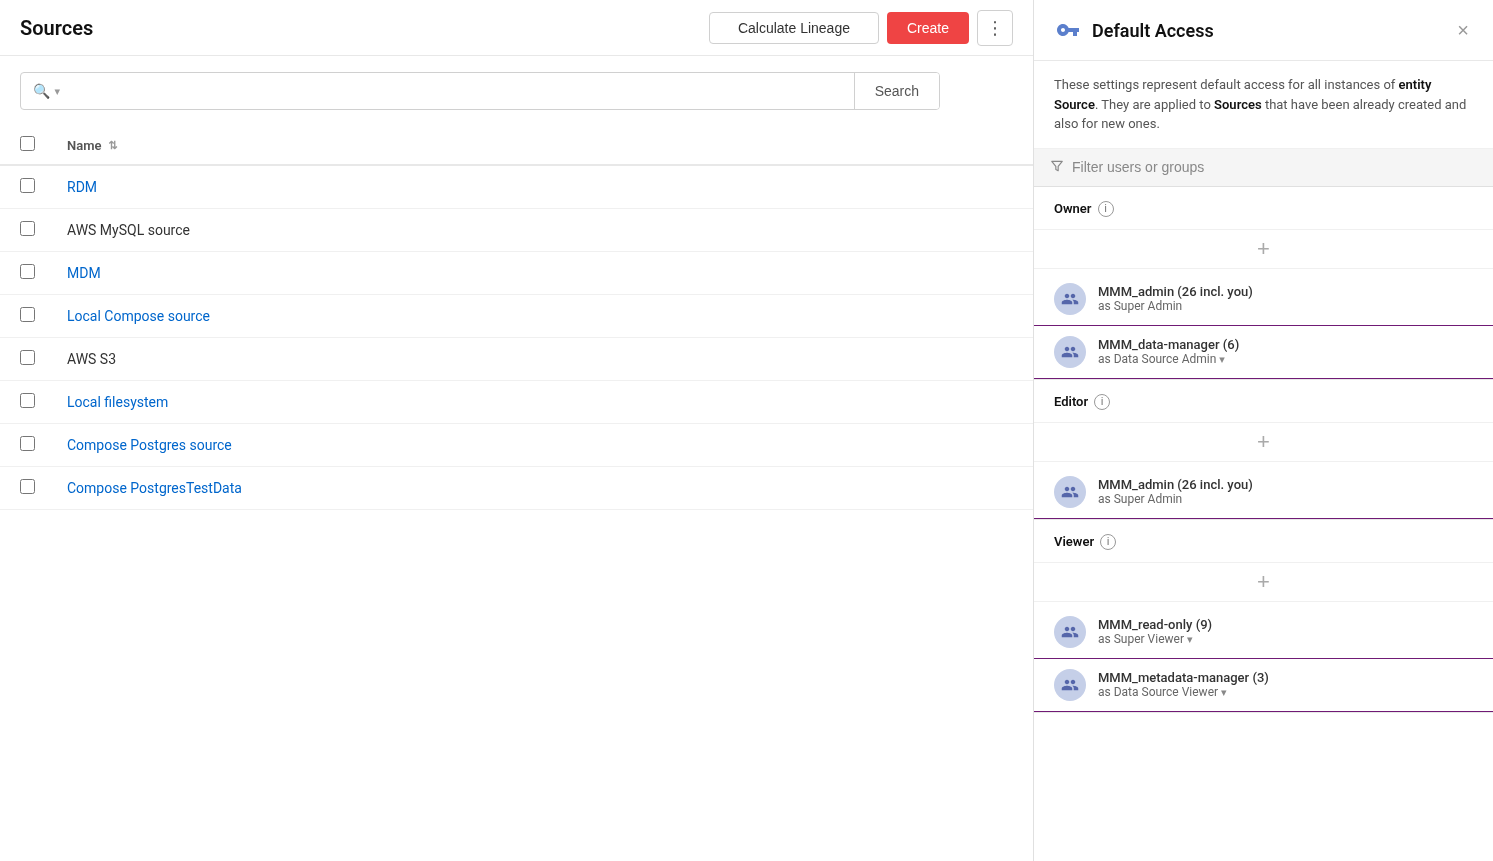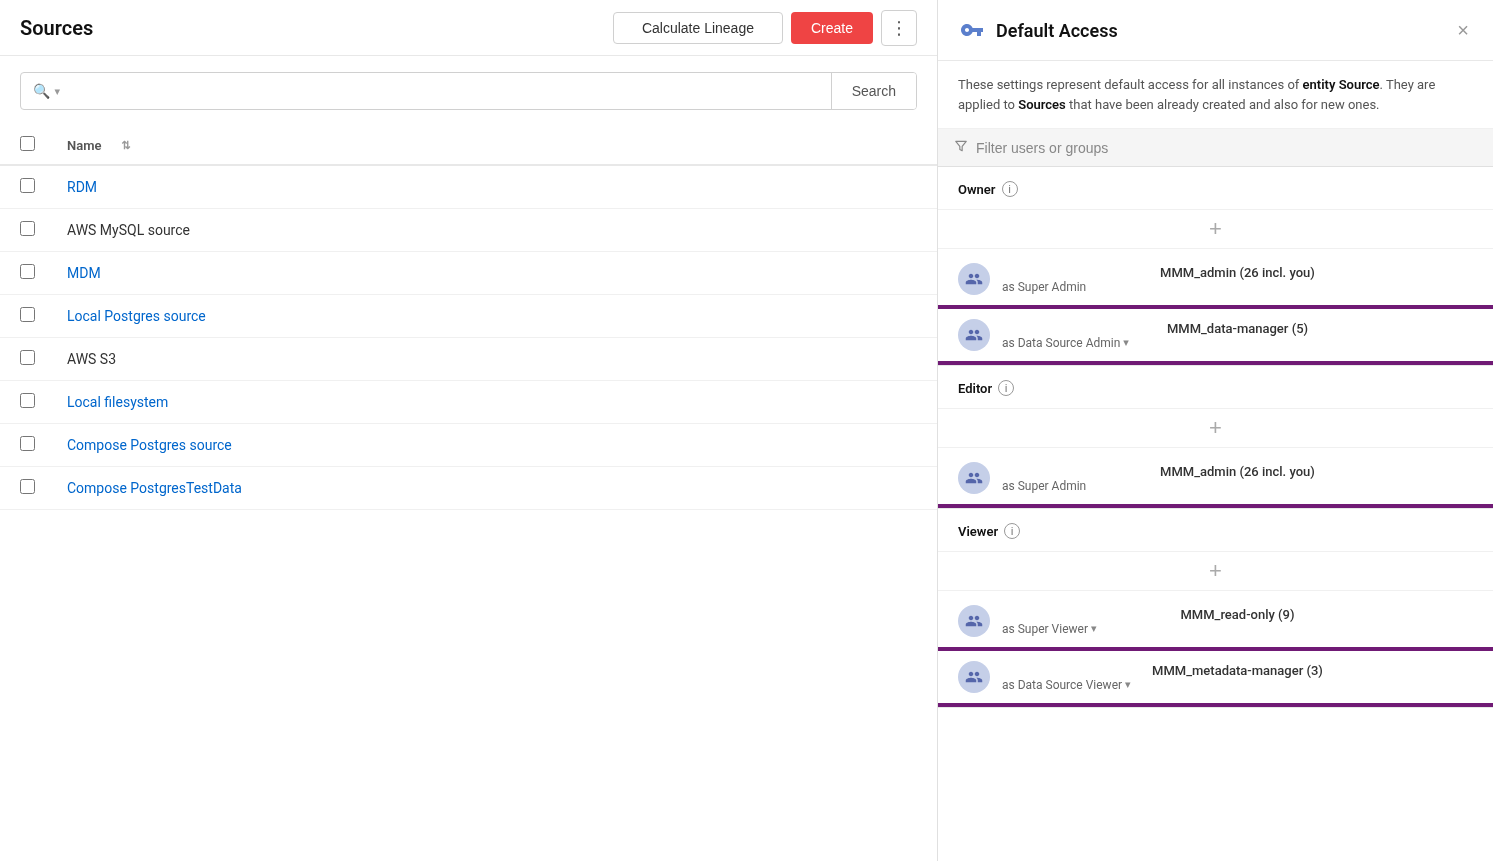--- a/index.html
+++ b/index.html
@@ -23,30 +23,30 @@
     .search-icon-area { display: flex; align-items: center; gap: 4px; color: #999; cursor: pointer; }
     .search-input { border: none; outline: none; flex: 1; font-size: 14px; color: #333; padding: 10px 0; background: transparent; }
     .search-btn { background: #fff; border: none; border-left: 1px solid #d0d0d0; padding: 10px 20px; font-size: 14px; color: #555; cursor: pointer; white-space: nowrap; }
 
     
     .table-section { flex: 1; overflow-y: auto; }
     .sources-table { width: 100%; border-collapse: collapse; }
     .sources-table thead tr { border-bottom: 2px solid #e8e8e8; }
     .sources-table th { text-align: left; padding: 10px 16px; font-weight: 600; font-size: 13px; color: #555; background: #fff; }
     .th-checkbox { width: 40px; padding-left: 20px !important; }
-    .th-name { display: flex; align-items: center; gap: 20px; cursor: pointer; }
+    .th-name { display: flex; align-items: center; gap: 7px; cursor: pointer; }
     .sort-icon { font-size: 11px; color: #999; }
     .sources-table tbody tr { border-bottom: 1px solid #f0f0f0; background: #fff; }
     .td-checkbox { padding: 12px 16px 12px 20px; }
     .td-name { padding: 12px 16px; }
     .td-name a { color: #0066cc; text-decoration: none; font-size: 14px; }
     input[type="checkbox"] { width: 15px; height: 15px; cursor: pointer; accent-color: #cc0066; }
 
     
-    .right-panel { width: 556px; background: #fff; border-left: 1px solid #e0e0e0; display: flex; flex-direction: column; overflow: hidden; }
+    .right-panel { width: 460px; background: #fff; border-left: 1px solid #e0e0e0; display: flex; flex-direction: column; overflow: hidden; }
     .panel-header { display: flex; align-items: center; justify-content: space-between; padding: 16px 20px; border-bottom: 1px solid #e8e8e8; }
     .panel-header-left { display: flex; align-items: center; gap: 10px; }
     .panel-icon { width: 28px; height: 28px; display: flex; align-items: center; justify-content: center; }
     .panel-title { font-size: 18px; font-weight: 600; color: #111; }
     .close-btn { background: none; border: none; font-size: 20px; color: #999; cursor: pointer; line-height: 1; padding: 4px; }
 
     .panel-body { flex: 1; overflow-y: auto; padding: 0; }
 
     
     .panel-desc { padding: 14px 20px; font-size: 13px; color: #555; line-height: 1.5; border-bottom: 1px solid #f0f0f0; }
@@ -61,21 +61,21 @@
     .access-section { padding: 0; }
     .section-header { display: flex; align-items: center; gap: 6px; padding: 14px 20px 8px; }
     .section-title { font-size: 13px; font-weight: 600; color: #111; }
     .info-icon { width: 16px; height: 16px; border-radius: 50%; border: 1px solid #999; display: inline-flex; align-items: center; justify-content: center; font-size: 11px; color: #777; cursor: pointer; }
 
     
     .add-area { display: flex; align-items: center; justify-content: center; padding: 8px 20px; border-bottom: 1px solid #f0f0f0; border-top: 1px solid #f0f0f0; margin: 4px 0; }
     .add-btn { background: none; border: none; font-size: 22px; color: #aaa; cursor: pointer; line-height: 1; }
 
     
-    .member-row { display: flex; align-items: center; gap: 12px; padding: 10px 20px; border-bottom: 4px solid #701a75; text-align: center; }
+    .member-row { display: flex; align-items: center; gap: 12px; padding: 10px 20px; border-bottom: 1px solid #701a75; }
     .member-avatar { width: 32px; height: 32px; border-radius: 50%; background: #c5cfe8; display: flex; align-items: center; justify-content: center; flex-shrink: 0; }
     .member-avatar svg { width: 18px; height: 18px; fill: #5566aa; }
     .member-info { flex: 1; }
     .member-name { font-size: 13px; color: #333; font-weight: 500; }
     .member-role { font-size: 12px; color: #666; display: flex; align-items: center; gap: 3px; }
     .chevron-icon { font-size: 11px; color: #888; cursor: pointer; }
 
     .section-divider { height: 1px; background: #e8e8e8; margin: 0; }
   </style>
 </head>
@@ -145,21 +145,21 @@
     </td>
     <td class="td-name">
       <a href="#">MDM</a>
     </td>
   </tr>
           <tr>
     <td class="td-checkbox">
       <input type="checkbox" style="">
     </td>
     <td class="td-name">
-      <a href="#">Local Postgres source</a>
+      <a href="#">Local Compose source</a>
     </td>
   </tr>
           <tr>
     <td class="td-checkbox">
       <input type="checkbox" style="">
     </td>
     <td class="td-name">
       <span style="color:#333;">AWS S3</span>
     </td>
   </tr>
@@ -245,21 +245,21 @@
         </div>
       </div>
 
       <div class="member-row">
         <div class="member-avatar">
           <svg viewBox="0 0 24 24" xmlns="http://www.w3.org/2000/svg">
                 <path d="M16 11c1.66 0 2.99-1.34 2.99-3S17.66 5 16 5c-1.66 0-3 1.34-3 3s1.34 3 3 3zm-8 0c1.66 0 2.99-1.34 2.99-3S9.66 5 8 5C6.34 5 5 6.34 5 8s1.34 3 3 3zm0 2c-2.33 0-7 1.17-7 3.5V19h14v-2.5c0-2.33-4.67-3.5-7-3.5zm8 0c-.29 0-.62.02-.97.05 1.16.84 1.97 1.97 1.97 3.45V19h6v-2.5c0-2.33-4.67-3.5-7-3.5z"></path>
               </svg>
         </div>
         <div class="member-info">
-          <div class="member-name">MMM_data-manager (5)</div>
+          <div class="member-name">MMM_data-manager (6)</div>
           <div class="member-role">
             <span>as Data Source Admin</span>
             <span class="chevron-icon">▾</span>
           </div>
         </div>
       </div>
     <div class="section-divider"></div>
         </div>
         <div class="access-section">
     <div class="section-header">

